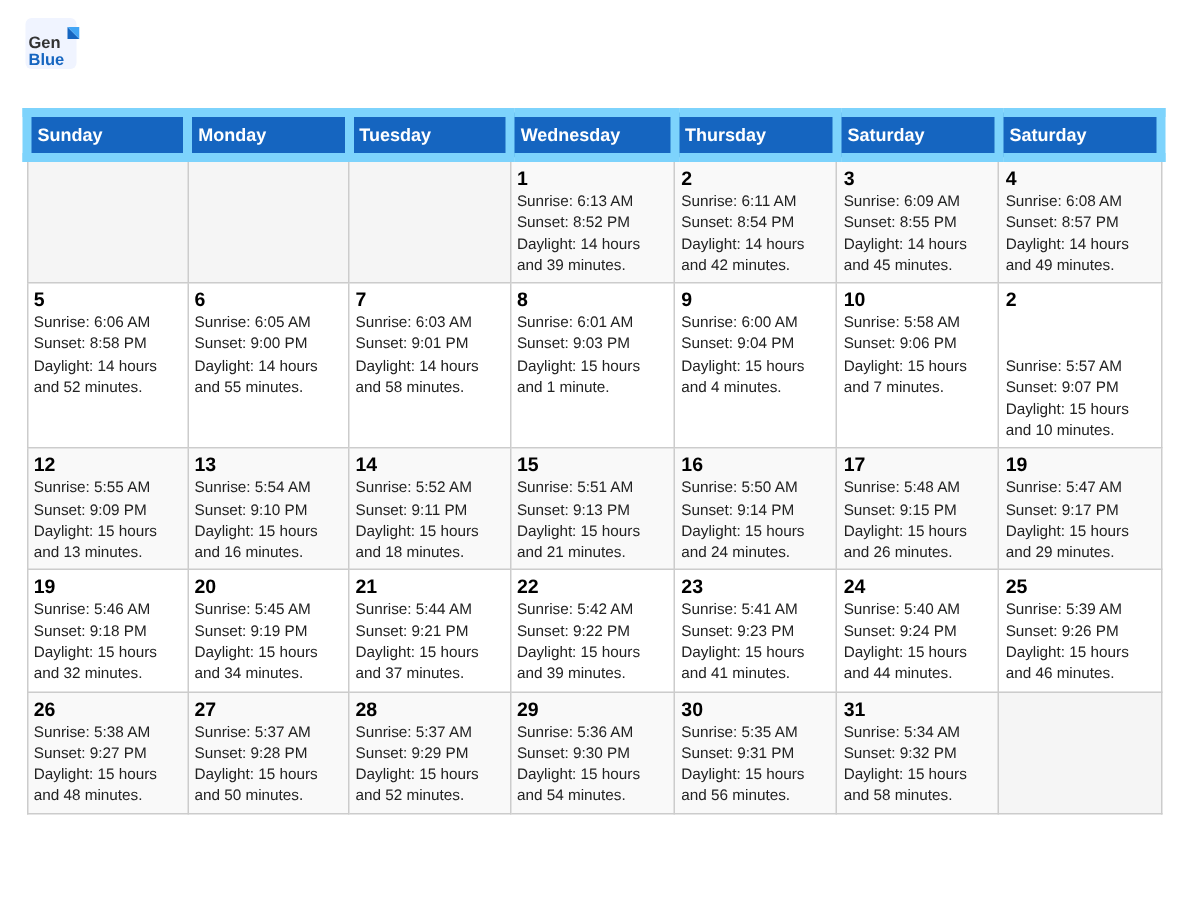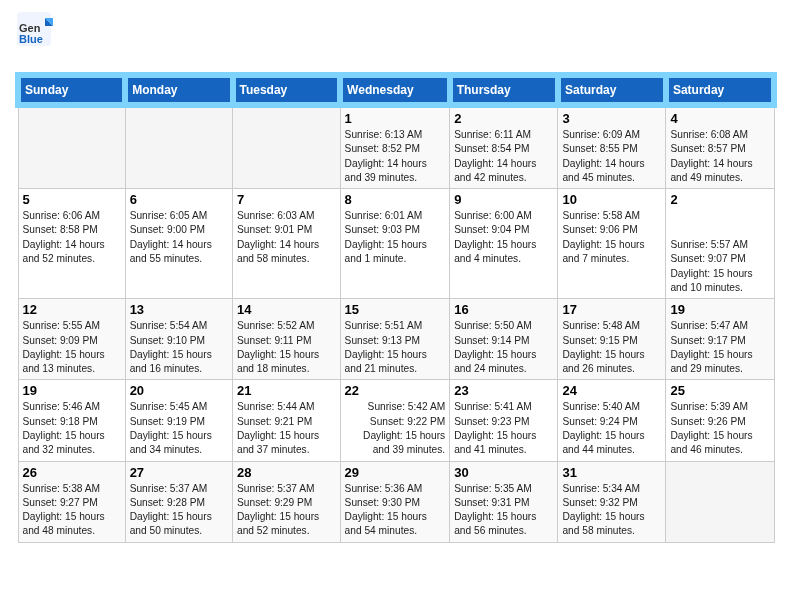--- a/index.html
+++ b/index.html
@@ -247,21 +247,21 @@
 Daylight: 15 hours and 34 minutes.</div>
         </td>
         <td>
           <span class="day-number">21</span>
           <div class="day-info" style="white-space: pre-line;">Sunrise: 5:44 AM
 Sunset: 9:21 PM
 Daylight: 15 hours and 37 minutes.</div>
         </td>
         <td>
           <span class="day-number">22</span>
-          <div class="day-info" style="white-space: pre-line; text-align: right;">Sunrise: 5:42 AM
+          <div class="day-info" style="white-space: pre-line;">Sunrise: 5:42 AM
 Sunset: 9:22 PM
 Daylight: 15 hours and 39 minutes.</div>
         </td>
         <td>
           <span class="day-number">23</span>
           <div class="day-info" style="white-space: pre-line;">Sunrise: 5:41 AM
 Sunset: 9:23 PM
 Daylight: 15 hours and 41 minutes.</div>
         </td>
         <td>

